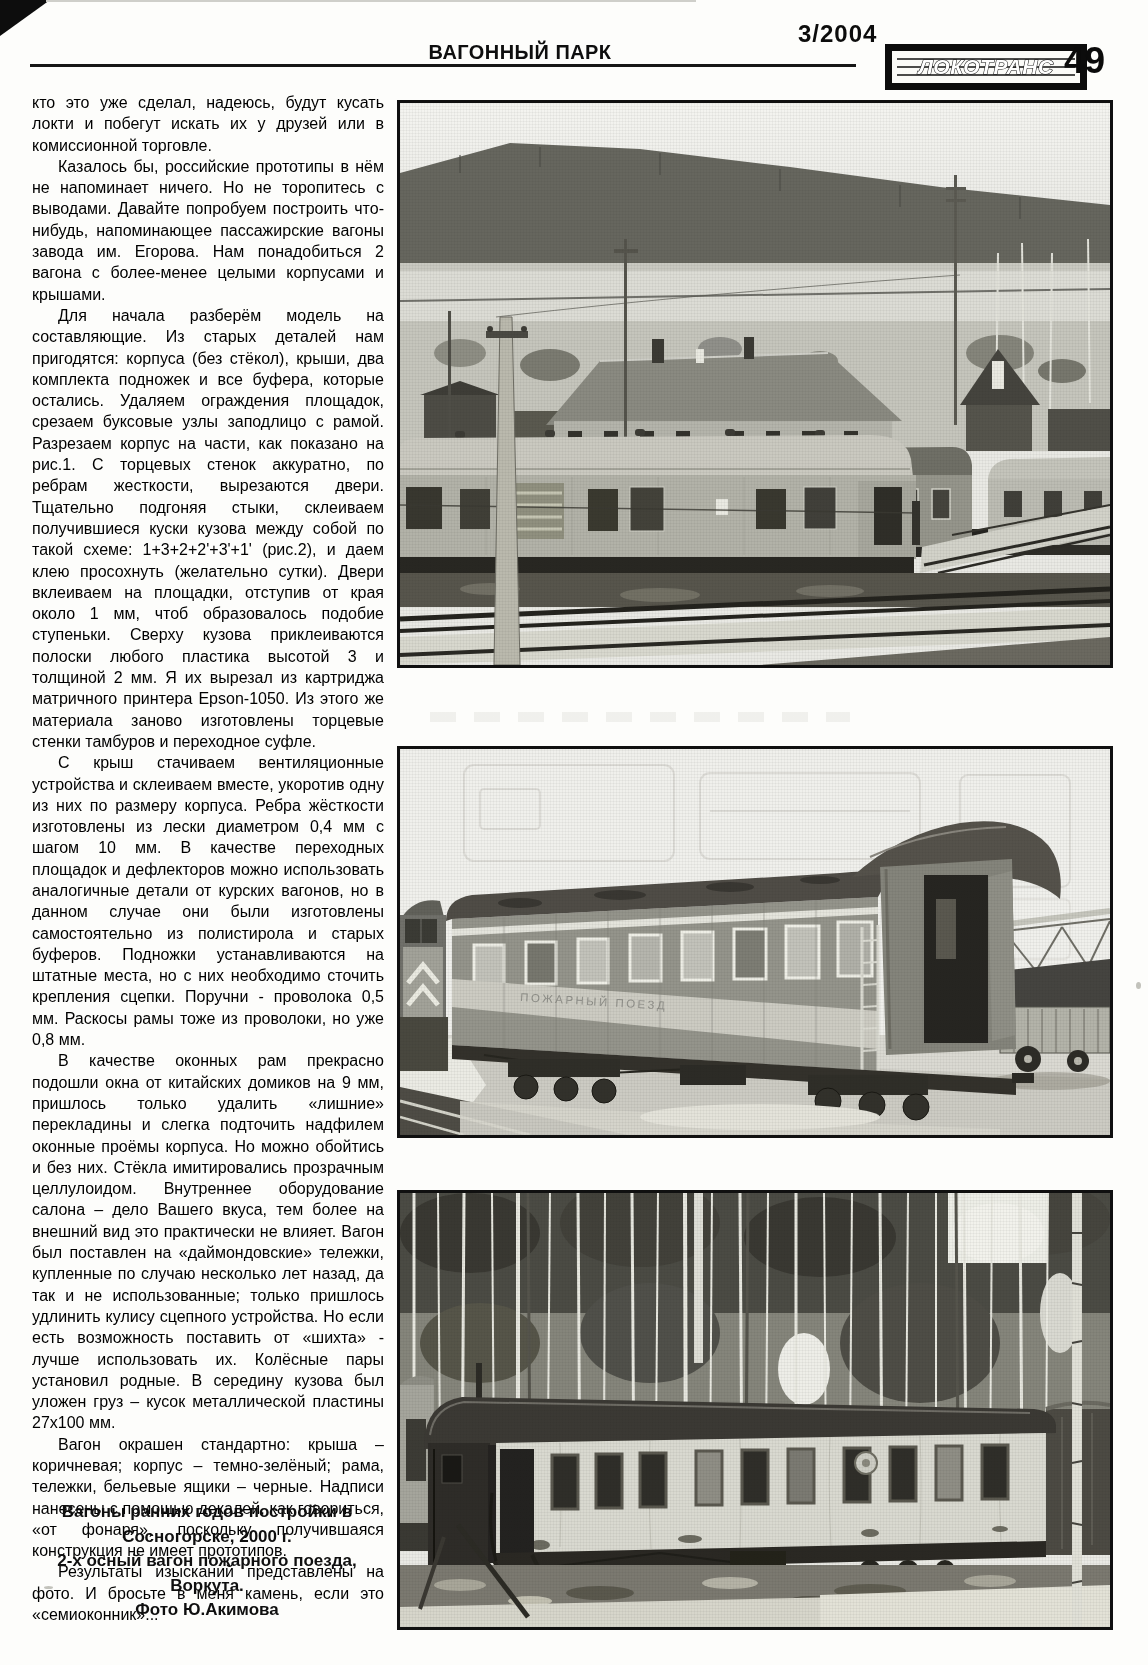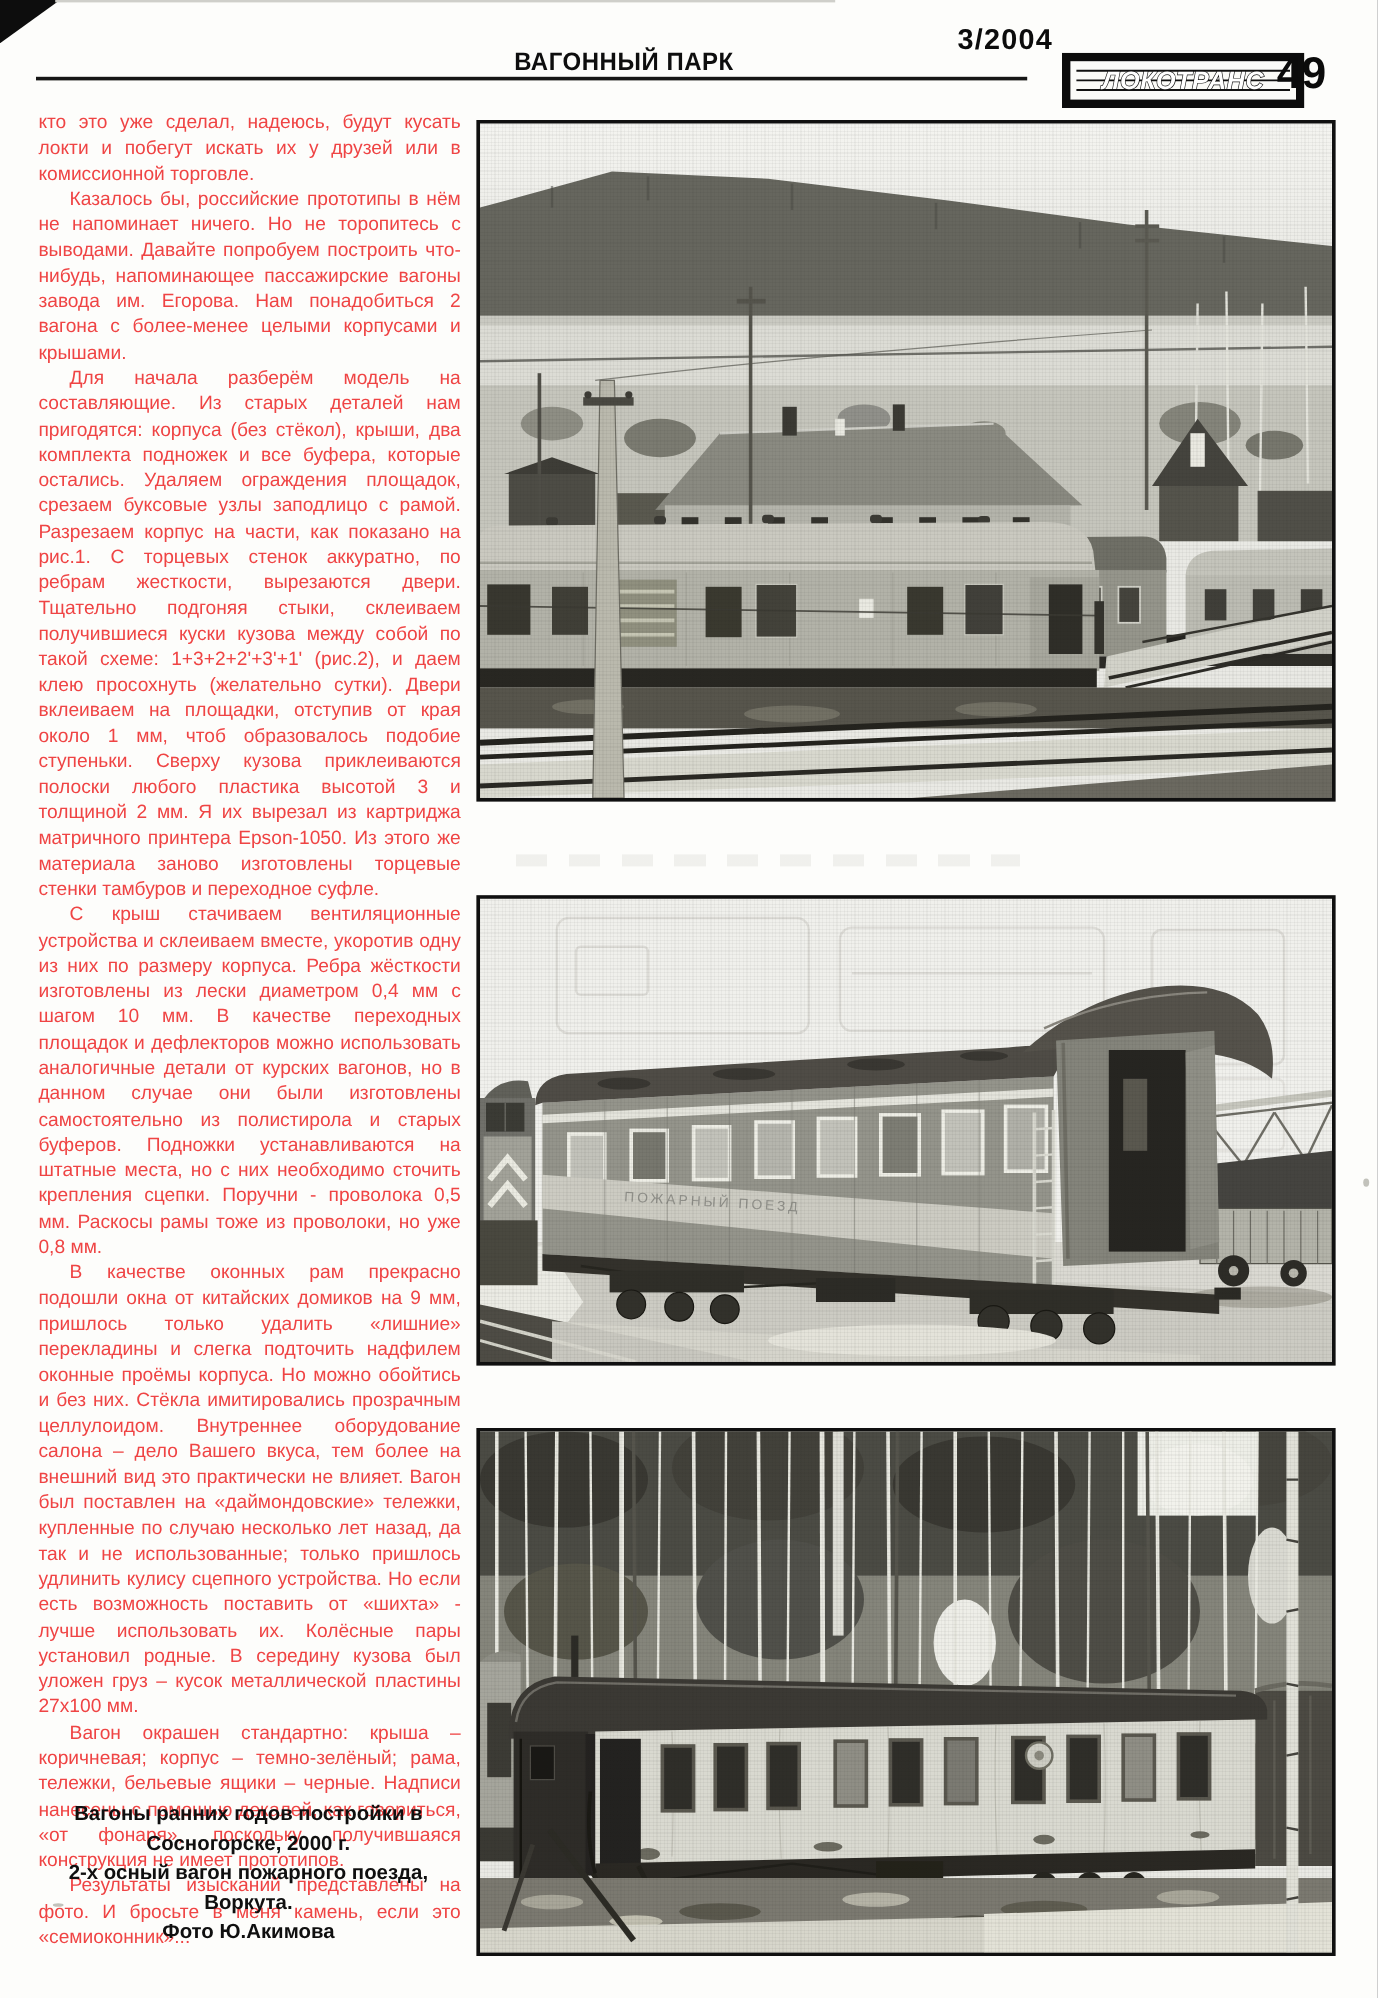--- a/index.html
+++ b/index.html
@@ -15,21 +15,21 @@
   
   .section-title{position:absolute;left:330px;top:40px;width:380px;text-align:center;
     font-size:21px;font-weight:bold;letter-spacing:.5px;color:#0e0e0e;transform:scaleX(.95);}
   .header-rule{position:absolute;left:30px;top:64px;width:826px;height:3px;background:#161616;}
   .issue{position:absolute;left:798px;top:20px;font-size:24px;font-weight:bold;letter-spacing:1px;color:#0c0c0c;}
   .logo-box{position:absolute;left:858px;top:44px;width:202px;height:46px;padding-left:27px;}
   .page-number{position:absolute;left:1064px;top:40px;font-size:37px;font-weight:bold;color:#0b0b0b;}
 
   
   .article-text{position:absolute;left:32px;top:92px;width:352px;
-    font-size:16px;line-height:21.3px;text-align:justify;color:#ef4444;hyphens:auto;}
+    font-size:16px;line-height:21.3px;text-align:justify;color:#000000;hyphens:auto;}
   .article-text p{margin:0;text-indent:26px;}
   .article-text p.first{text-indent:0;}
 
   
   .caption-block{position:absolute;left:32px;top:1500px;width:350px;text-align:center;
     font-size:17px;font-weight:bold;line-height:24.5px;color:#0f0f0f;}
 
   
   .photo{position:absolute;border:3px solid #101010;background:#e9e9e4;}
   #photo1{left:397px;top:100px;width:710px;height:562px;}

